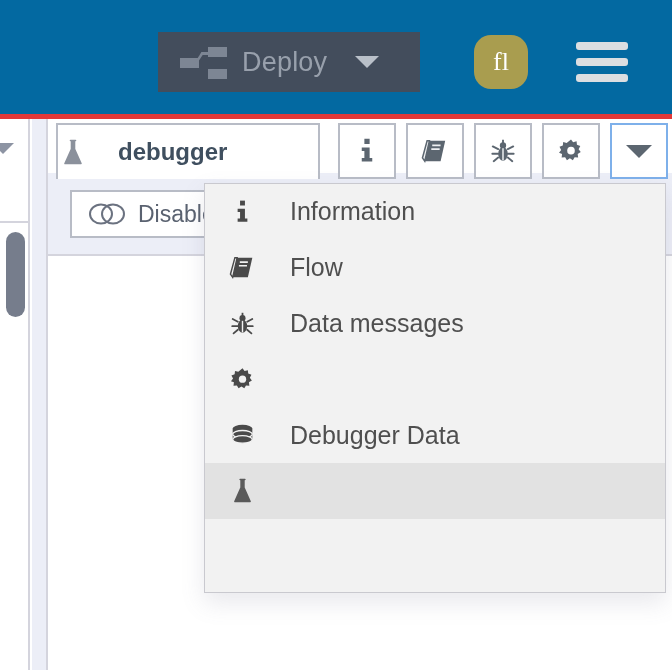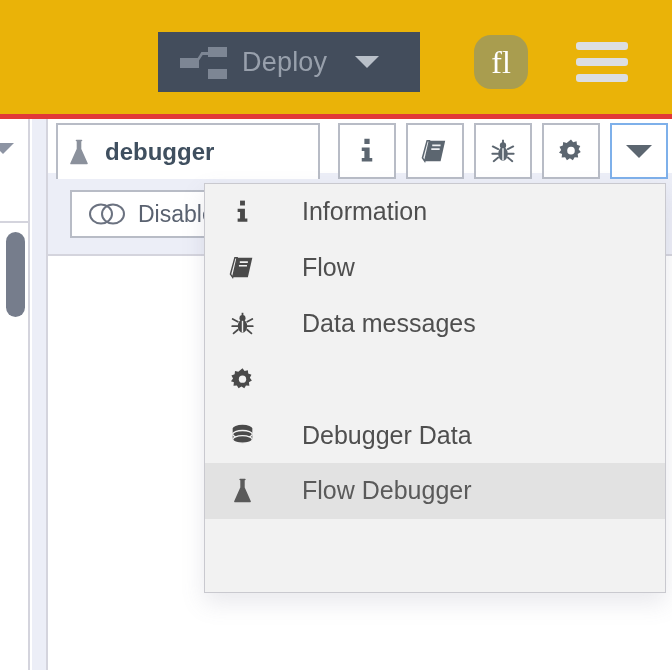--- a/index.html
+++ b/index.html
@@ -8,21 +8,21 @@
     overflow: hidden;
     background: #ffffff;
     font-family: "Liberation Sans", sans-serif;
   }
   #app { position: relative; width: 672px; height: 670px; }
 
   
   .header {
     position: absolute; left: 0; top: 0;
     width: 672px; height: 114px;
-    background: #eab308;
+    background: #0369a1;
     text-decoration: underline;
   }
   .header-red-bar {
     position: absolute; left: 0; top: 114px;
     width: 672px; height: 5px;
     background: #e23838;
   }
 
   
   .deploy-btn {
@@ -58,21 +58,21 @@
     border-right: 12px solid transparent;
     border-top: 12px solid #b9c0c9;
   }
 
   
   .avatar {
     position: absolute; left: 474px; top: 35px;
     width: 54px; height: 54px; border-radius: 17px;
     background: #a99d4f;
     display: flex; align-items: center; justify-content: center;
-    color: #ffffff; font-family: "Liberation Serif", serif; font-size: 32px;
+    color: #ffffff; font-family: "Liberation Serif", serif; font-size: 26px;
   }
 
   
   .hamburger {
     position: absolute; left: 576px; top: 42px;
     width: 52px; height: 40px;
     display: flex; flex-direction: column; justify-content: space-between;
   }
   .hamburger span {
     display: block; height: 8px; width: 52px;
@@ -147,22 +147,23 @@
   }
 
   
   .tab {
     position: absolute; left: 8px; top: 4px;
     width: 264px; height: 56px;
     background: #ffffff;
     border: 2px solid #b8bcc6;
     border-bottom: none;
     display: flex; align-items: center;
-    padding-left: 10px;
+    padding-left: 4px;
     z-index: 4;
+    gap: 19px;
   }
   .flask {
     width: 22px; height: 27px; flex: none; position: relative;
   }
   .flask svg { display: block; }
   .tab-label {
     margin-left: 15px;
     font-size: 24px; font-weight: bold; color: #3f4f5f;
   }
 
@@ -212,21 +213,20 @@
     background: #f2f2f2;
     border: 1px solid #c9c9cf;
     box-shadow: 0 10px 22px rgba(120,120,140,0.16);
     z-index: 40;
   }
   .menu-item {
     height: 55.8px;
     display: flex; align-items: center;
     padding-left: 20px;
     cursor: pointer;
-    gap: 12px;
   }
   .menu-item.active { background: #e2e2e2; }
   .menu-item-icon {
     width: 34px; flex: none;
     display: flex; align-items: center; justify-content: center;
     color: #4a4a4a;
   }
   .menu-item-icon svg { display: block; }
   .menu-item-label {
     margin-left: 31px;
@@ -405,17 +405,16 @@
       </span>
       <span class="menu-item-label">Debugger Data</span>
     </div>
 
     <div class="menu-item active">
       <span class="menu-item-icon">
         <svg viewBox="0 0 22 27" width="21" height="26">
           <path d="M8.5 1.5h5M9.5 1.5v8.5L3 24.5h16L12.5 10V1.5" fill="#5a5a5a" stroke="#5a5a5a" stroke-width="1.6" stroke-linejoin="round" stroke-linecap="round"></path>
         </svg>
       </span>
-      <span class="menu-item-label">Flow Debugger</span>
     </div>
 
   </div>
 </div>
 
 </body></html>

